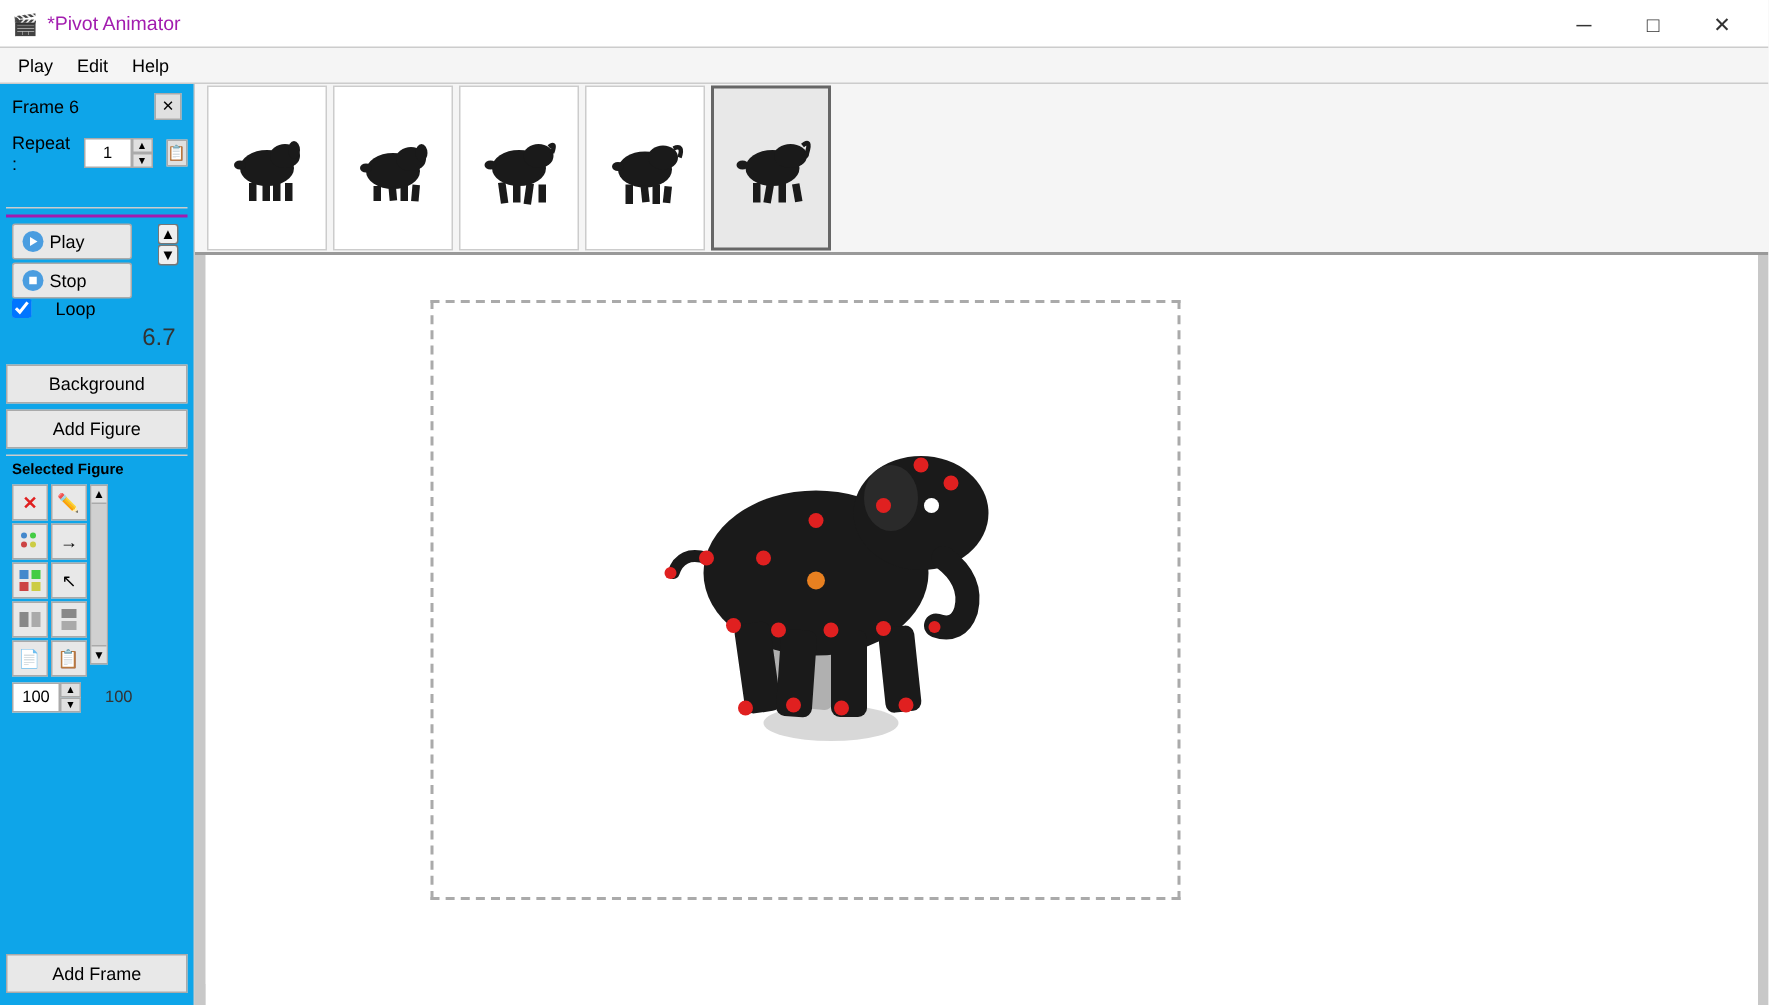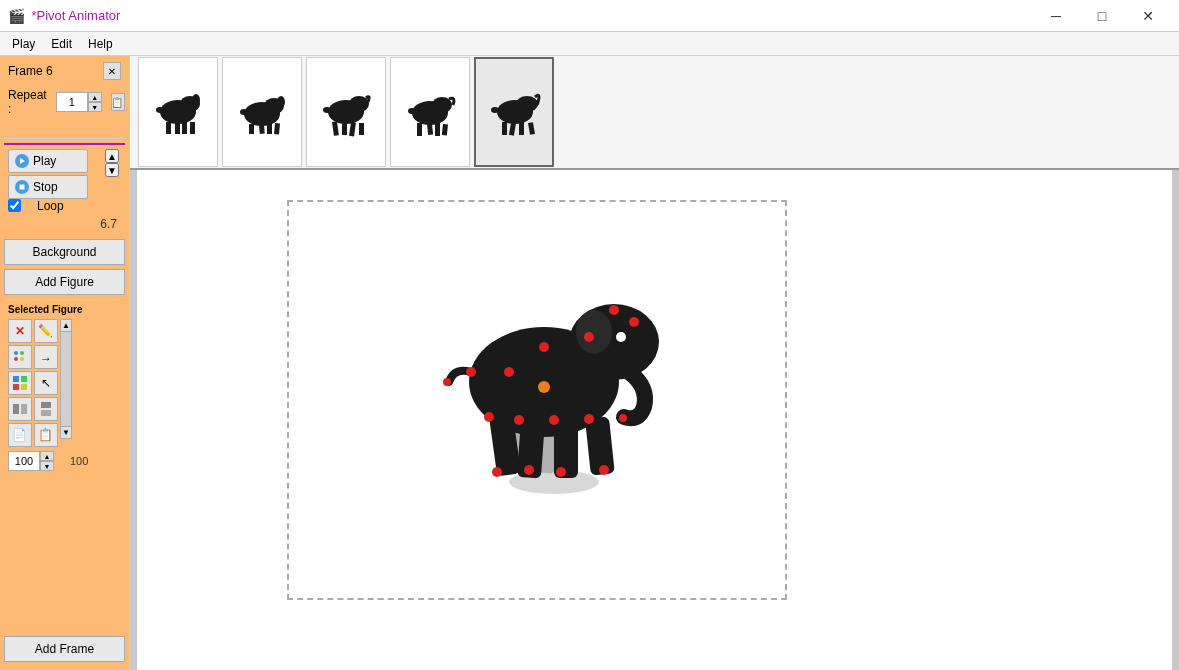--- a/index.html
+++ b/index.html
@@ -65,21 +65,21 @@
     }
 
     .main-layout {
       display: flex;
       height: calc(670px - 56px);
     }
 
     
     .left-panel {
       width: 130px;
-      background: #fdba74;
+      background: #0ea5e9;
       border-right: 1px solid #ccc;
       display: flex;
       flex-direction: column;
       padding: 4px;
       flex-shrink: 0;
     }
     .frame-header {
       display: flex;
       align-items: center;
       justify-content: space-between;
@@ -201,21 +201,21 @@
       gap: 16px;
       margin-bottom: 4px;
     }
     .fps-row {
       display: flex;
       align-items: center;
       justify-content: flex-end;
       padding-right: 4px;
       margin-bottom: 4px;
     }
-    .fps-value { font-size: 12px; color: #333; }
+    .fps-value { font-size: 16px; color: #333; }
 
     .bg-btn, .add-fig-btn, .add-frame-btn {
       width: 100%;
       height: 26px;
       background: #e8e8e8;
       border: 1px solid #aaa;
       cursor: pointer;
       font-size: 12px;
       margin-bottom: 4px;
       text-align: center;

